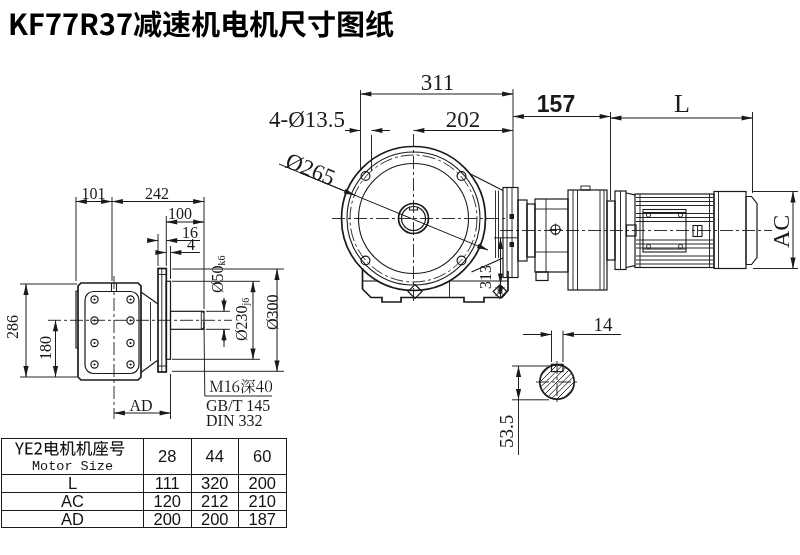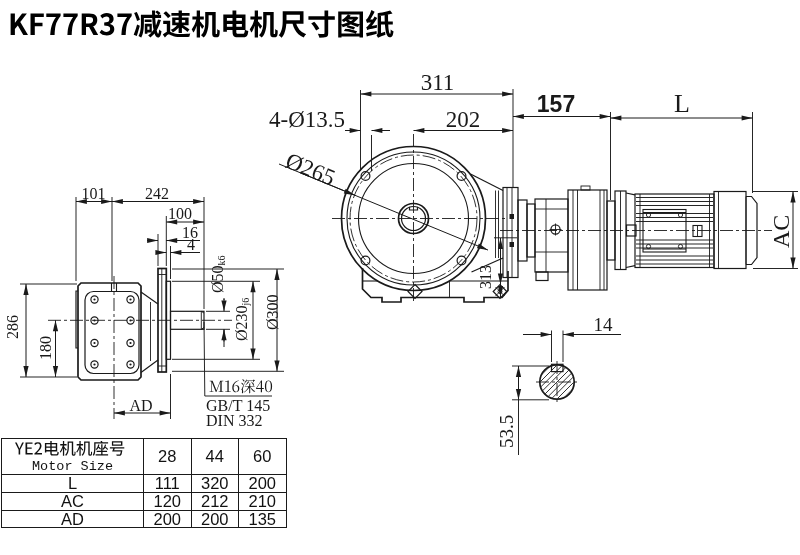--- a/index.html
+++ b/index.html
@@ -402,17 +402,17 @@
   <tr class="datarow">
     <td>AC</td>
     <td>120</td>
     <td>212</td>
     <td>210</td>
   </tr>
   <tr class="datarow">
     <td>AD</td>
     <td>200</td>
     <td>200</td>
-    <td>135</td>
+    <td>187</td>
   </tr>
   </tbody>
 </table>
 </div>
 
 </body></html>

